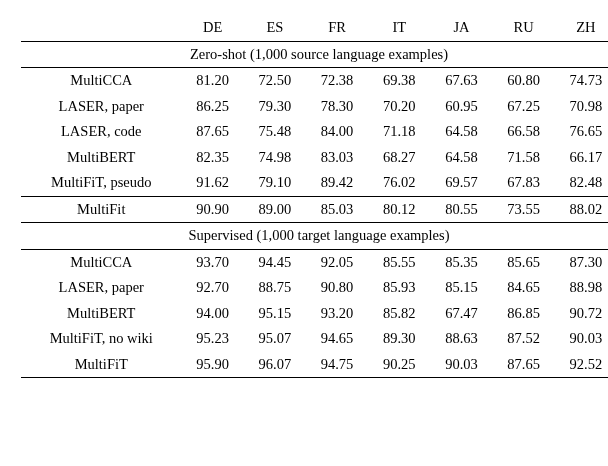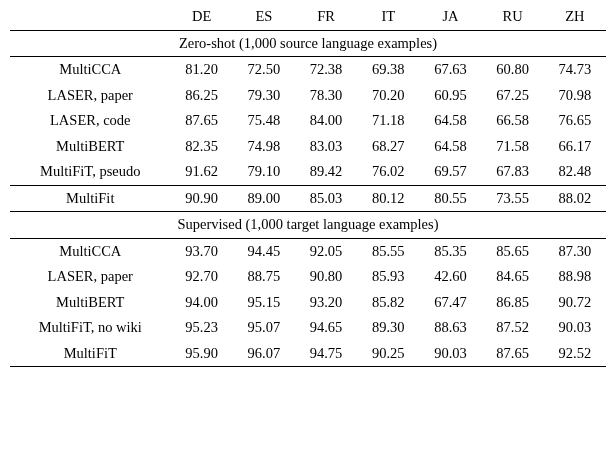--- a/index.html
+++ b/index.html
@@ -8,21 +8,21 @@
     background: #ffffff;
   }
   body {
     width: 608px;
     height: 466px;
     font-family: "Liberation Serif", serif;
     color: #000000;
   }
   .table-wrap {
     width: 556px;
-    padding: 4px;
+    padding: 15px;
     box-sizing: border-box;
   }
   table.results {
     border-collapse: collapse;
     width: 596px;
     margin-left: 6px;
     font-size: 14.5px;
   }
   table.results td, table.results th {
     padding: 0;
@@ -155,21 +155,21 @@
           <td class="num">85.35</td>
           <td class="num">85.65</td>
           <td class="num">87.30</td>
         </tr>
         <tr>
           <td class="rowlabel">LASER, paper</td>
           <td class="num">92.70</td>
           <td class="num">88.75</td>
           <td class="num">90.80</td>
           <td class="num">85.93</td>
-          <td class="num">42.60</td>
+          <td class="num">85.15</td>
           <td class="num">84.65</td>
           <td class="num">88.98</td>
         </tr>
         <tr>
           <td class="rowlabel">MultiBERT</td>
           <td class="num">94.00</td>
           <td class="num">95.15</td>
           <td class="num">93.20</td>
           <td class="num">85.82</td>
           <td class="num">67.47</td>

